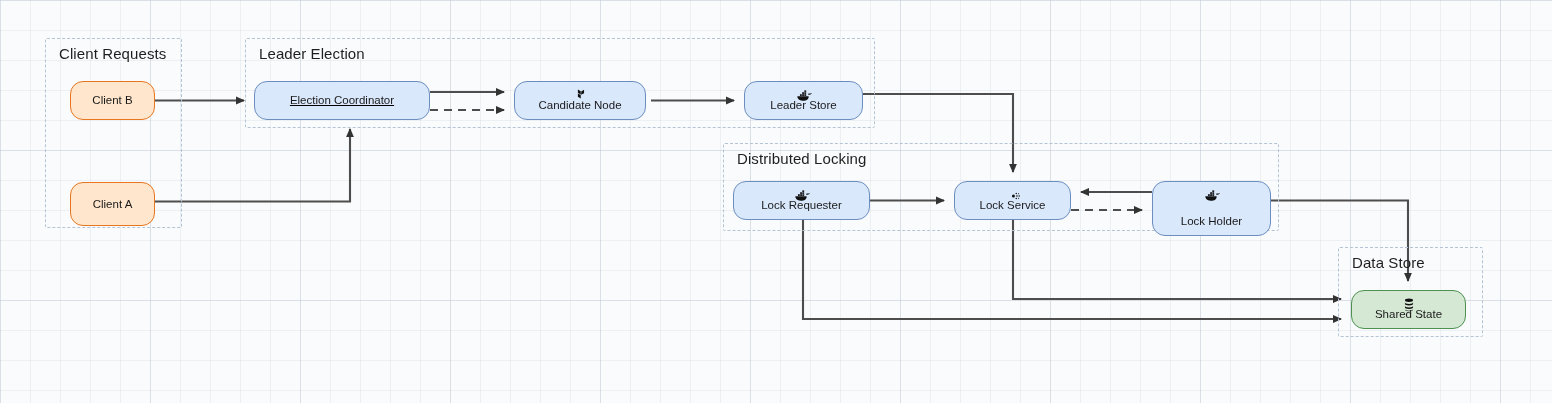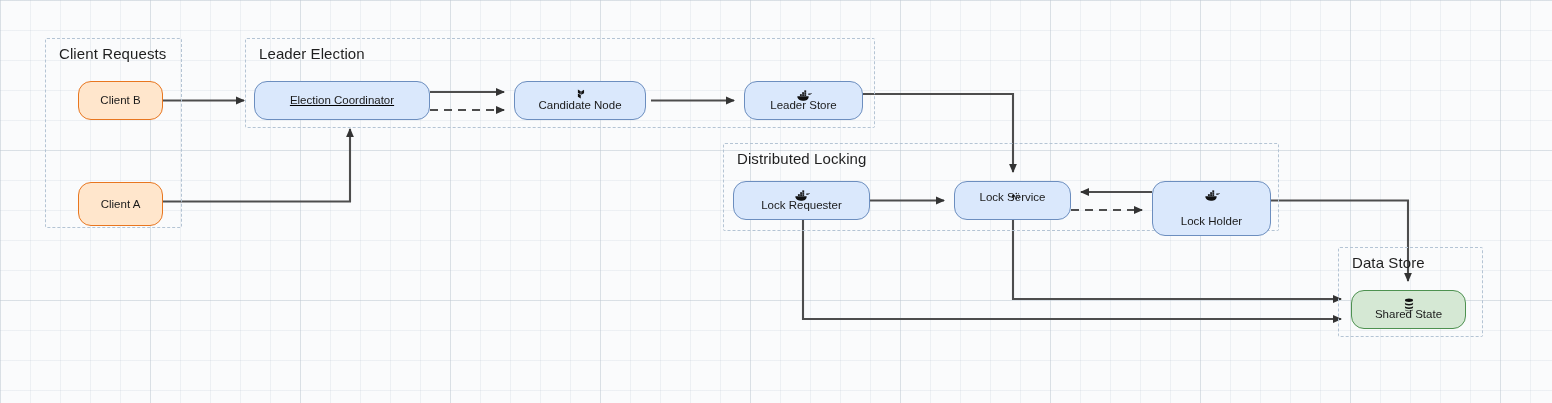--- a/index.html
+++ b/index.html
@@ -62,21 +62,20 @@
     width: 18px; height: 18px;
     display: block;
   }
   .node.blue {
     background: #dae8fc;
     border: 1.4px solid #6c8ebf;
   }
   .node.orange {
     background: #ffe6cc;
     border: 1.4px solid #d79b00;
-    margin-left: 8px;
   }
   .node.orange { border-color: #e8761f; }
   .node.green {
     background: #d5e8d4;
     border: 1.4px solid #4d9150;
   }
   .node.no-icon { justify-content: center; padding-bottom: 0; }
 </style>
 </head>
 <body>
@@ -185,21 +184,21 @@
           <rect x="12.4" y="7.0" width="2.5" height="2.2"></rect>
           <rect x="12.4" y="4.5" width="2.5" height="2.1"></rect>
           <path d="M3.2 12.3 h15.0 c0.2 1.9 -0.6 3.6 -2.0 4.6 c-1.4 1.0 -3.4 1.4 -5.6 1.4 c-3.4 0 -6.2 -1.6 -7.2 -4.0 a5.0 5.0 0 0 1 -0.2 -2.0 z"></path>
           <path d="M17.6 9.0 c1.0 -0.7 2.1 -0.6 2.8 0.1 c0.3 -1.0 1.2 -1.3 1.9 -1.1 c-0.3 1.4 -1.4 2.3 -2.8 2.3 h-1.9 z"></path>
         </g>
       </svg>
     </span>
     <div class="label">Lock Requester</div>
   </div>
 
-  <div class="node blue" style="left:954px; top:181px; width:117px; height:39px;justify-content:center;">
+  <div class="node blue" style="left:954px; top:181px; width:117px; height:39px;">
     <span class="ico">
       <svg viewBox="0 0 24 24" width="18" height="18">
         <path d="M14.6 5.0 a7.2 7.2 0 1 0 0 14.0 a7.2 7.2 0 1 1 0 -14.0 z" fill="#111111"></path>
         <circle cx="12.6" cy="12.0" r="2.0" fill="#111111"></circle>
         <circle cx="17.3" cy="12.0" r="1.1" fill="#111111"></circle>
         <circle cx="20.3" cy="12.0" r="0.95" fill="#111111"></circle>
         <circle cx="16.3" cy="8.6" r="1.0" fill="#111111"></circle>
         <circle cx="16.3" cy="15.4" r="1.0" fill="#111111"></circle>
         <circle cx="19.4" cy="9.0" r="0.8" fill="#111111"></circle>
         <circle cx="19.4" cy="15.0" r="0.8" fill="#111111"></circle>

